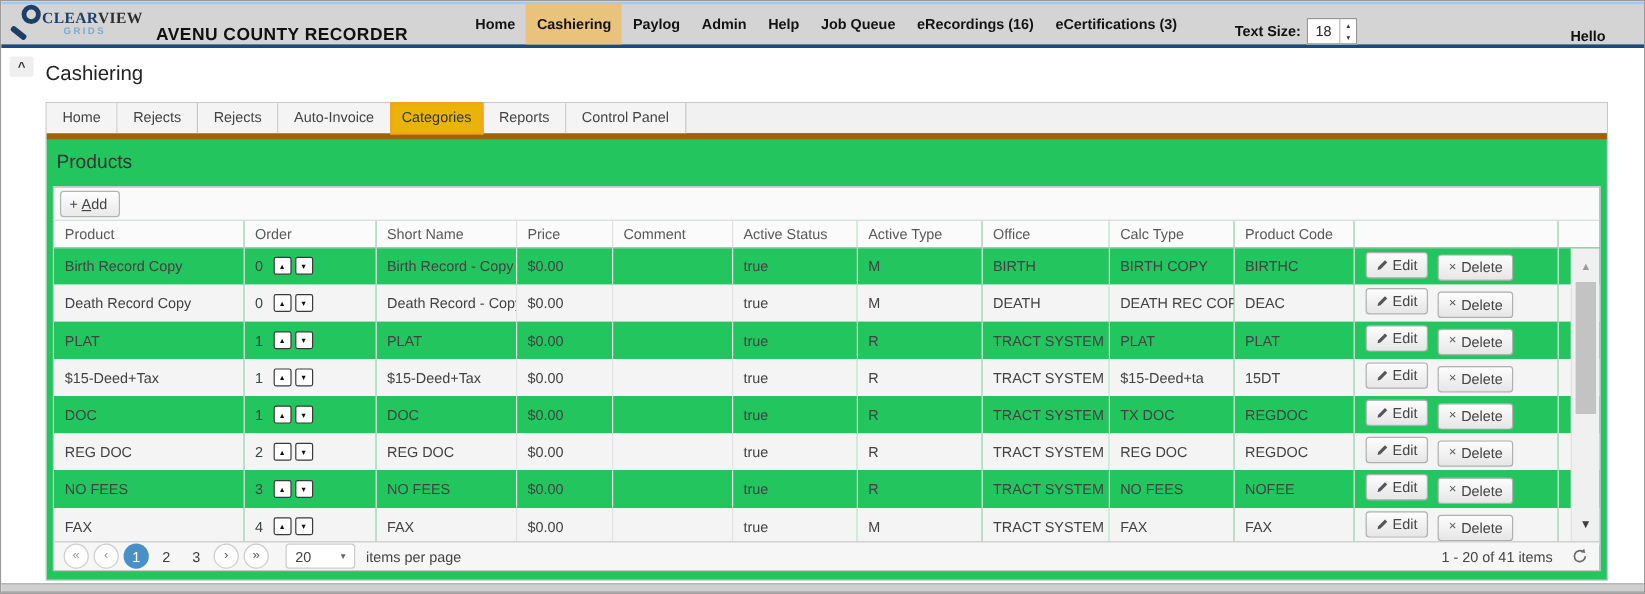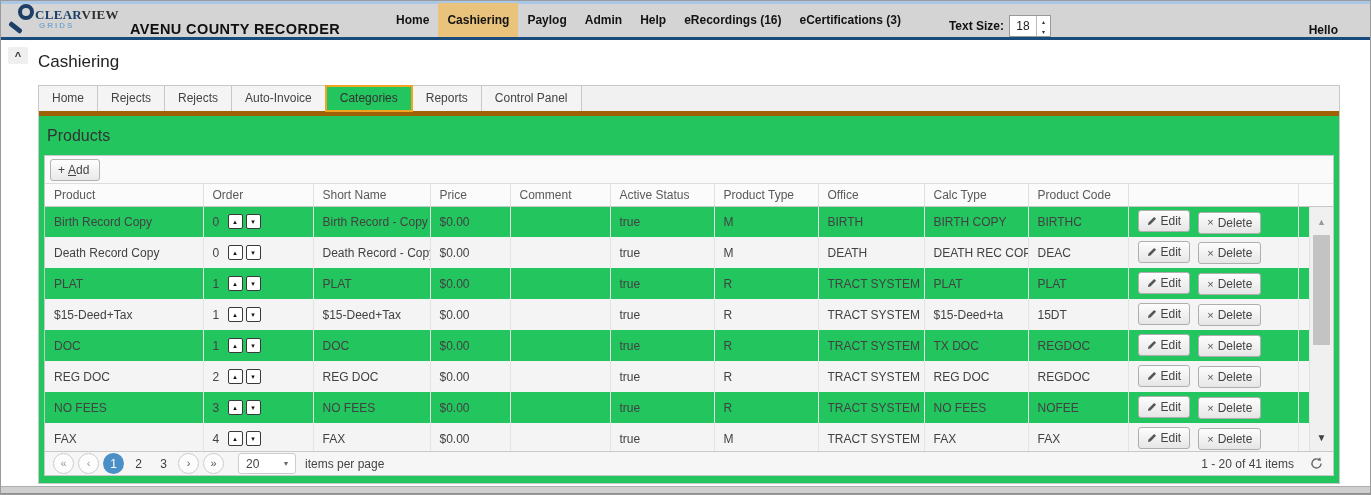--- a/index.html
+++ b/index.html
@@ -23,21 +23,21 @@
     gap:31px;
   }
   .logo { position:relative; width:82px; height:34px; flex:0 0 auto; }
   .logo-glass { position:absolute; left:11px; top:1px; width:16px; height:16px;
     border:4px solid #1d3f66; border-radius:50%; }
   .logo-handle { position:absolute; left:1px; top:22px; width:15px; height:5px;
     background:#1d3f66; border-radius:2px; transform:rotate(38deg); }
   .logo-text { position:absolute; left:28px; top:4px;
     font-family:"Liberation Serif", serif; font-weight:bold; font-size:13px; letter-spacing:0.3px; }
   .logo-clear { color:#1d4068; } .logo-view { color:#2e2e2e; }
-  .logo-grids { position:absolute; left:32px; top:18px; font-size:8px;
+  .logo-grids { position:absolute; left:46px; top:18px; font-size:8px;
     letter-spacing:2px; color:#7fa9cc; font-weight:bold; }
   .app-title { font-size:14.5px; font-weight:bold; color:#101010;
     margin:0 16px 0 10px; letter-spacing:0.4px; white-space:nowrap; }
   .top-nav { display:flex; align-items:center; }
   .nav-item { font-size:12px; font-weight:bold; color:#131313;
     padding:10px 9px; cursor:pointer; white-space:nowrap; }
   .nav-item.active { background:#e9c27b; }
   .text-size { display:flex; align-items:center; margin-left:8px; gap:5px; }
   .text-size-label { font-size:12px; font-weight:bold; color:#111; }
   .ts-box { display:flex; border:1px solid #999; background:#fff; height:22px; }
@@ -55,21 +55,21 @@
   .collapse-btn { position:absolute; left:7px; top:7px; width:20px; height:17px;
     background:#efefef; border-radius:2px; display:flex; align-items:center;
     justify-content:center; font-size:11px; font-weight:bold; color:#333; cursor:pointer; }
   .page-title { font-size:17px; font-weight:normal; color:#222; margin:2px 0 13px 0; }
 
   
   .tabstrip { border:1px solid #c8c8c8; background:#f1f1f1; }
   .tabs-row { display:flex; align-items:stretch; height:25px; background:#f1f1f1; }
   .tab { font-size:12px; color:#444; background:#f4f4f4;
     border-right:1px solid #c8c8c8; padding:5px 13px; cursor:pointer; white-space:nowrap; }
-  .tab.selected { background:#22c55e; border:2px solid #efa51f; padding:4px 13px;
+  .tab.selected { background:#eab308; border:2px solid #efa51f; padding:4px 8px;
     margin:-1px 0 -1px -1px; z-index:2; position:relative; color:#333; }
   .tab-content { border-top:5px solid #a16207; background:#22c55e;
     padding:4px 5px 0 5px; height:372px; }
 
   .products-title { font-size:16px; font-weight:normal; color:#333; margin:7px 0 10px 3px; }
 
   
   .grid { border:1px solid #c8c8c8; height:321px; position:relative; overflow:hidden; }
   .grid-toolbar { height:28px; background:#fafafa; border-bottom:1px solid #ddd;
     display:flex; align-items:center; padding-left:5px; }
@@ -143,20 +143,21 @@
     <span class="logo-text"><span class="logo-clear">CLEAR</span><span class="logo-view">VIEW</span></span>
     <span class="logo-grids">GRIDS</span>
   </div>
   <div class="app-title">AVENU COUNTY RECORDER</div>
   <nav class="top-nav">
       <span class="nav-item">Home</span>
       <span class="nav-item active">Cashiering</span>
       <span class="nav-item">Paylog</span>
       <span class="nav-item">Admin</span>
       <span class="nav-item">Help</span>
+      <span class="nav-item">Job Queue</span>
       <span class="nav-item">eRecordings (16)</span>
       <span class="nav-item">eCertifications (3)</span>
     </nav>
   <div class="text-size">
     <span class="text-size-label">Text Size:</span>
     <span class="ts-box">
       <span class="ts-value">18</span>
       <span class="ts-spin">
         <span>▴</span>
         <span>▾</span>
@@ -211,21 +212,21 @@
               <col>
           </colgroup>
           <thead>
             <tr>
                 <th>Product</th>
                 <th>Order</th>
                 <th>Short Name</th>
                 <th>Price</th>
                 <th>Comment</th>
                 <th>Active Status</th>
-                <th>Product Type</th>
+                <th>Active Type</th>
                 <th>Office</th>
                 <th>Calc Type</th>
                 <th>Product Code</th>
                 <th></th>
                 <th></th>
               </tr>
           </thead>
           <tbody>
               <tr>
                 <td>Birth Record Copy</td>

